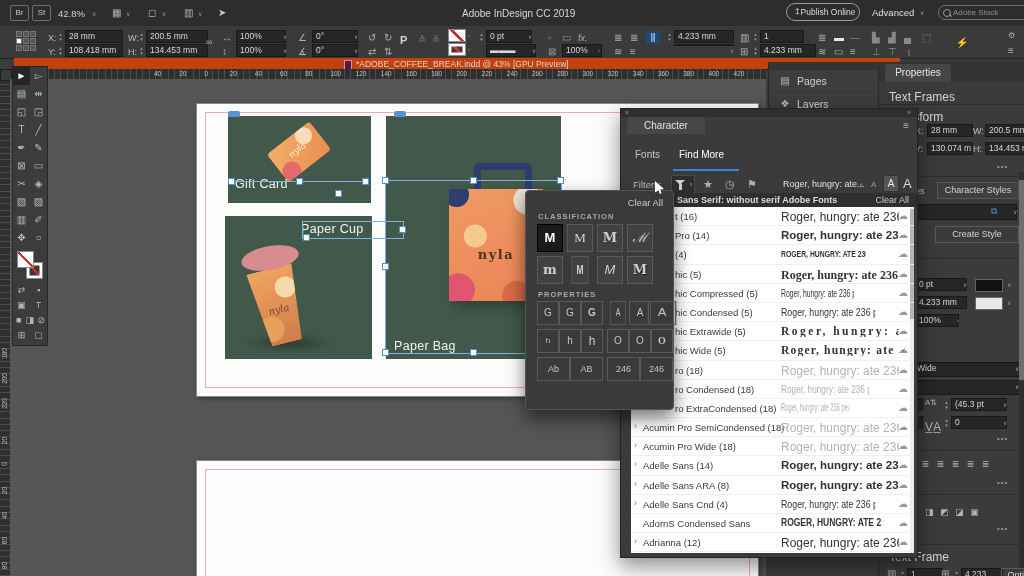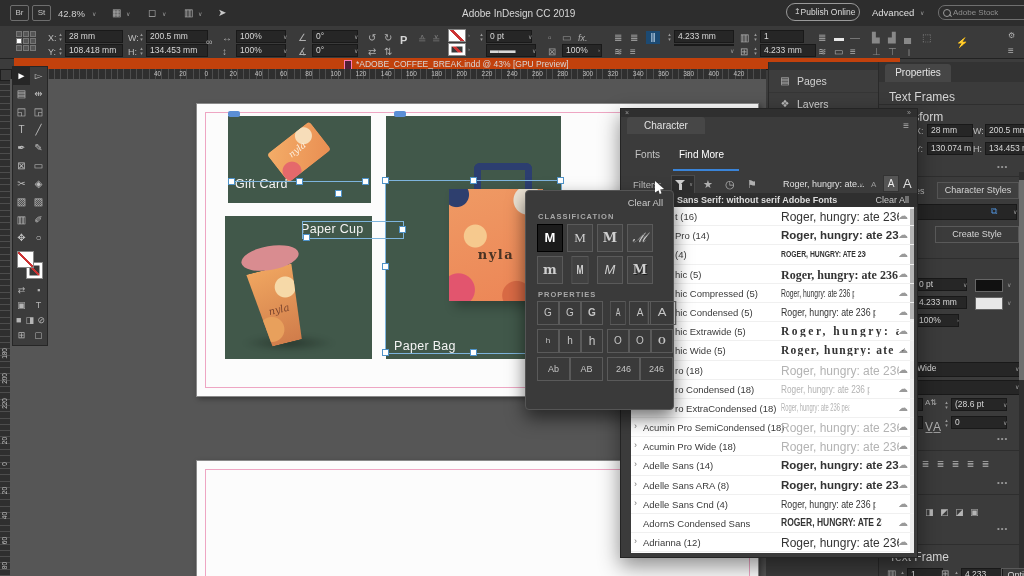--- a/index.html
+++ b/index.html
@@ -499,21 +499,21 @@
     <div class="fld" style="left:36px;top:252px;width:36px">100%</div>
     <div class="dd" style="left:78px;top:255px">›</div>
 
     <div class="fld" style="left:34px;top:300px;width:100px;height:13px">Wide</div>
     <div class="dd" style="left:136px;top:303px">∨</div>
     <div class="fld" style="left:34px;top:318px;width:100px;height:13px"></div>
     <div class="dd" style="left:136px;top:321px">∨</div>
     <div class="fld" style="left:24px;top:336px;width:12px">∨</div>
     <div class="ic" style="left:46px;top:336px;font-size:8px">A⇅</div>
     <div class="stp" style="left:64px;top:338px">▴<br>▾</div>
-    <div class="fld" style="left:72px;top:336px;width:48px">(28.6 pt</div>
+    <div class="fld" style="left:72px;top:336px;width:48px">(45.3 pt</div>
     <div class="dd" style="left:124px;top:339px">∨</div>
     <div class="fld" style="left:24px;top:354px;width:12px">∨</div>
     <div class="ic" style="left:46px;top:358px;font-size:12px">V̲A̲</div>
     <div class="stp" style="left:64px;top:356px">▴<br>▾</div>
     <div class="fld" style="left:72px;top:354px;width:48px">0</div>
     <div class="dd" style="left:124px;top:357px">∨</div>
     <div class="dots" style="left:118px;top:372px">•••</div>
     <div class="divider" style="top:388px"></div>
     <div class="abs" id="paraalign" style="left:24px;top:396px"><div class="alic">≣</div><div class="alic">≣</div><div class="alic">≣</div><div class="alic">≣</div><div class="alic">≣</div><div class="alic">≣</div></div>
     <div class="dots" style="left:118px;top:416px">•••</div>

